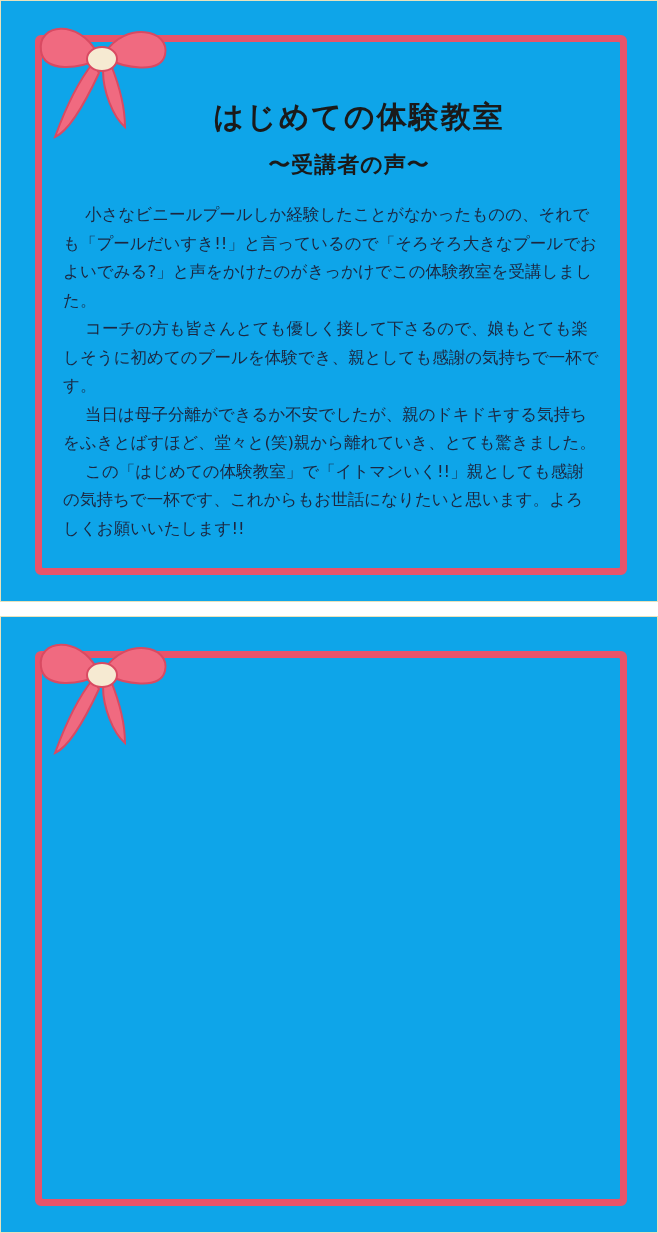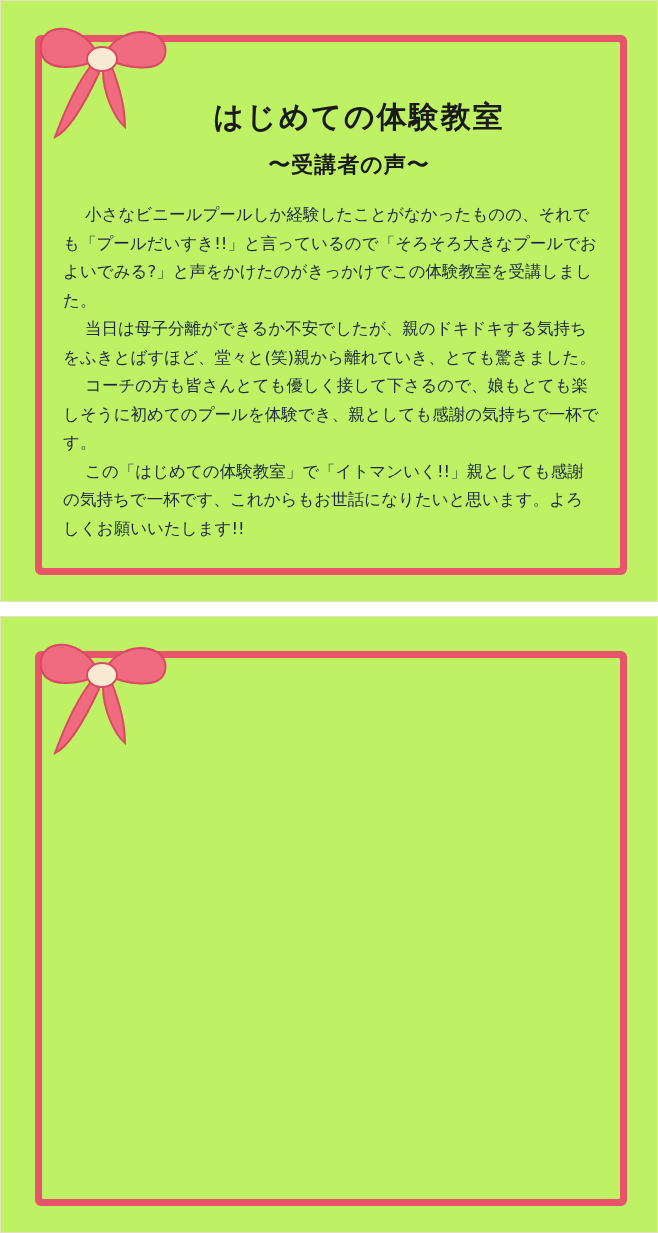--- a/index.html
+++ b/index.html
@@ -13,21 +13,21 @@
     font-family: "DejaVu Sans", sans-serif;
     overflow: hidden;
   }
   .page {
     position: relative;
     width: 658px;
     box-sizing: border-box;
   }
   .card {
     position: relative;
-    background: #bef264;
+    background: #0ea5e9;
     border: 1px solid #e8e2bc;
     box-sizing: border-box;
     overflow: hidden;
   }
   .card-1 { height: 602px; }
   .card-gap { height: 14px; background: #ffffff; }
   .card-2 { height: 617px; }
 
   
   .frame {
@@ -115,22 +115,22 @@
       <ellipse cx="83" cy="48" rx="15" ry="12" fill="#f6ead2" stroke="#d94a62" stroke-width="2"></ellipse>
     </svg>
 
     <div class="heading-block">
       <div class="title">はじめての体験教室</div>
       <div class="subtitle">〜受講者の声〜</div>
     </div>
 
     <div class="body-text">
       <p class="para">小さなビニールプールしか経験したことがなかったものの、それでも「プールだいすき!!」と言っているので「そろそろ大きなプールでおよいでみる?」と声をかけたのがきっかけでこの体験教室を受講しました。</p>
+      <p class="para">コーチの方も皆さんとても優しく接して下さるので、娘もとても楽しそうに初めてのプールを体験でき、親としても感謝の気持ちで一杯です。</p>
       <p class="para">当日は母子分離ができるか不安でしたが、親のドキドキする気持ちをふきとばすほど、堂々と(笑)親から離れていき、とても驚きました。</p>
-      <p class="para">コーチの方も皆さんとても優しく接して下さるので、娘もとても楽しそうに初めてのプールを体験でき、親としても感謝の気持ちで一杯です。</p>
       <p class="para">この「はじめての体験教室」で「イトマンいく!!」親としても感謝の気持ちで一杯です、これからもお世話になりたいと思います。よろしくお願いいたします!!</p>
     </div>
   </div>
 
   <div class="card-gap"></div>
 
   <div class="card card-2">
     <div class="frame"></div>
 
     <svg class="ribbon" viewBox="0 0 190 140">

